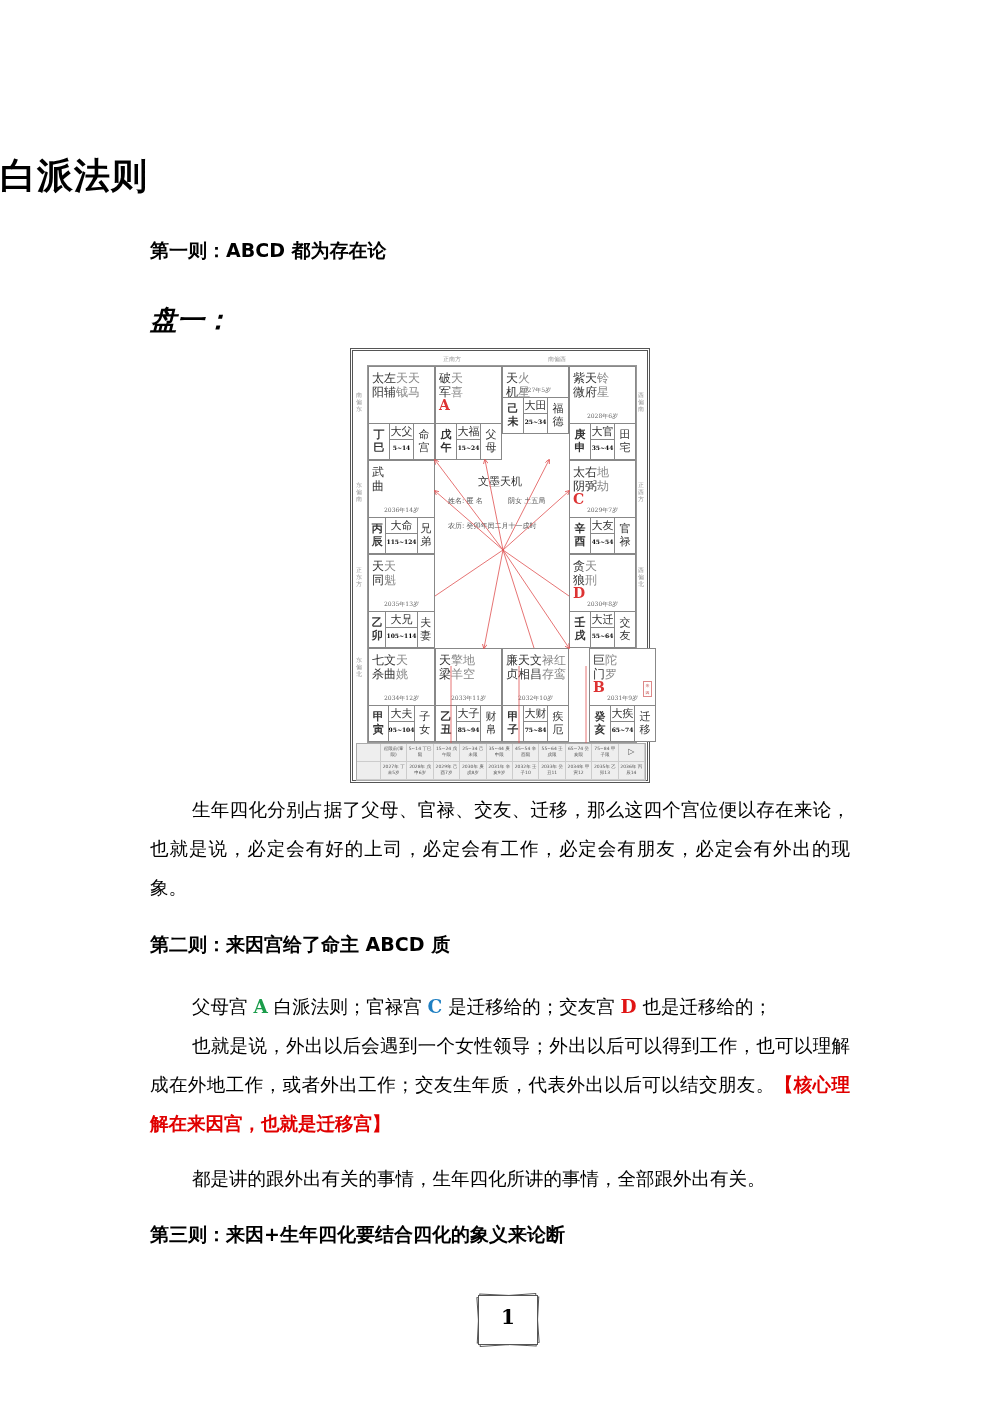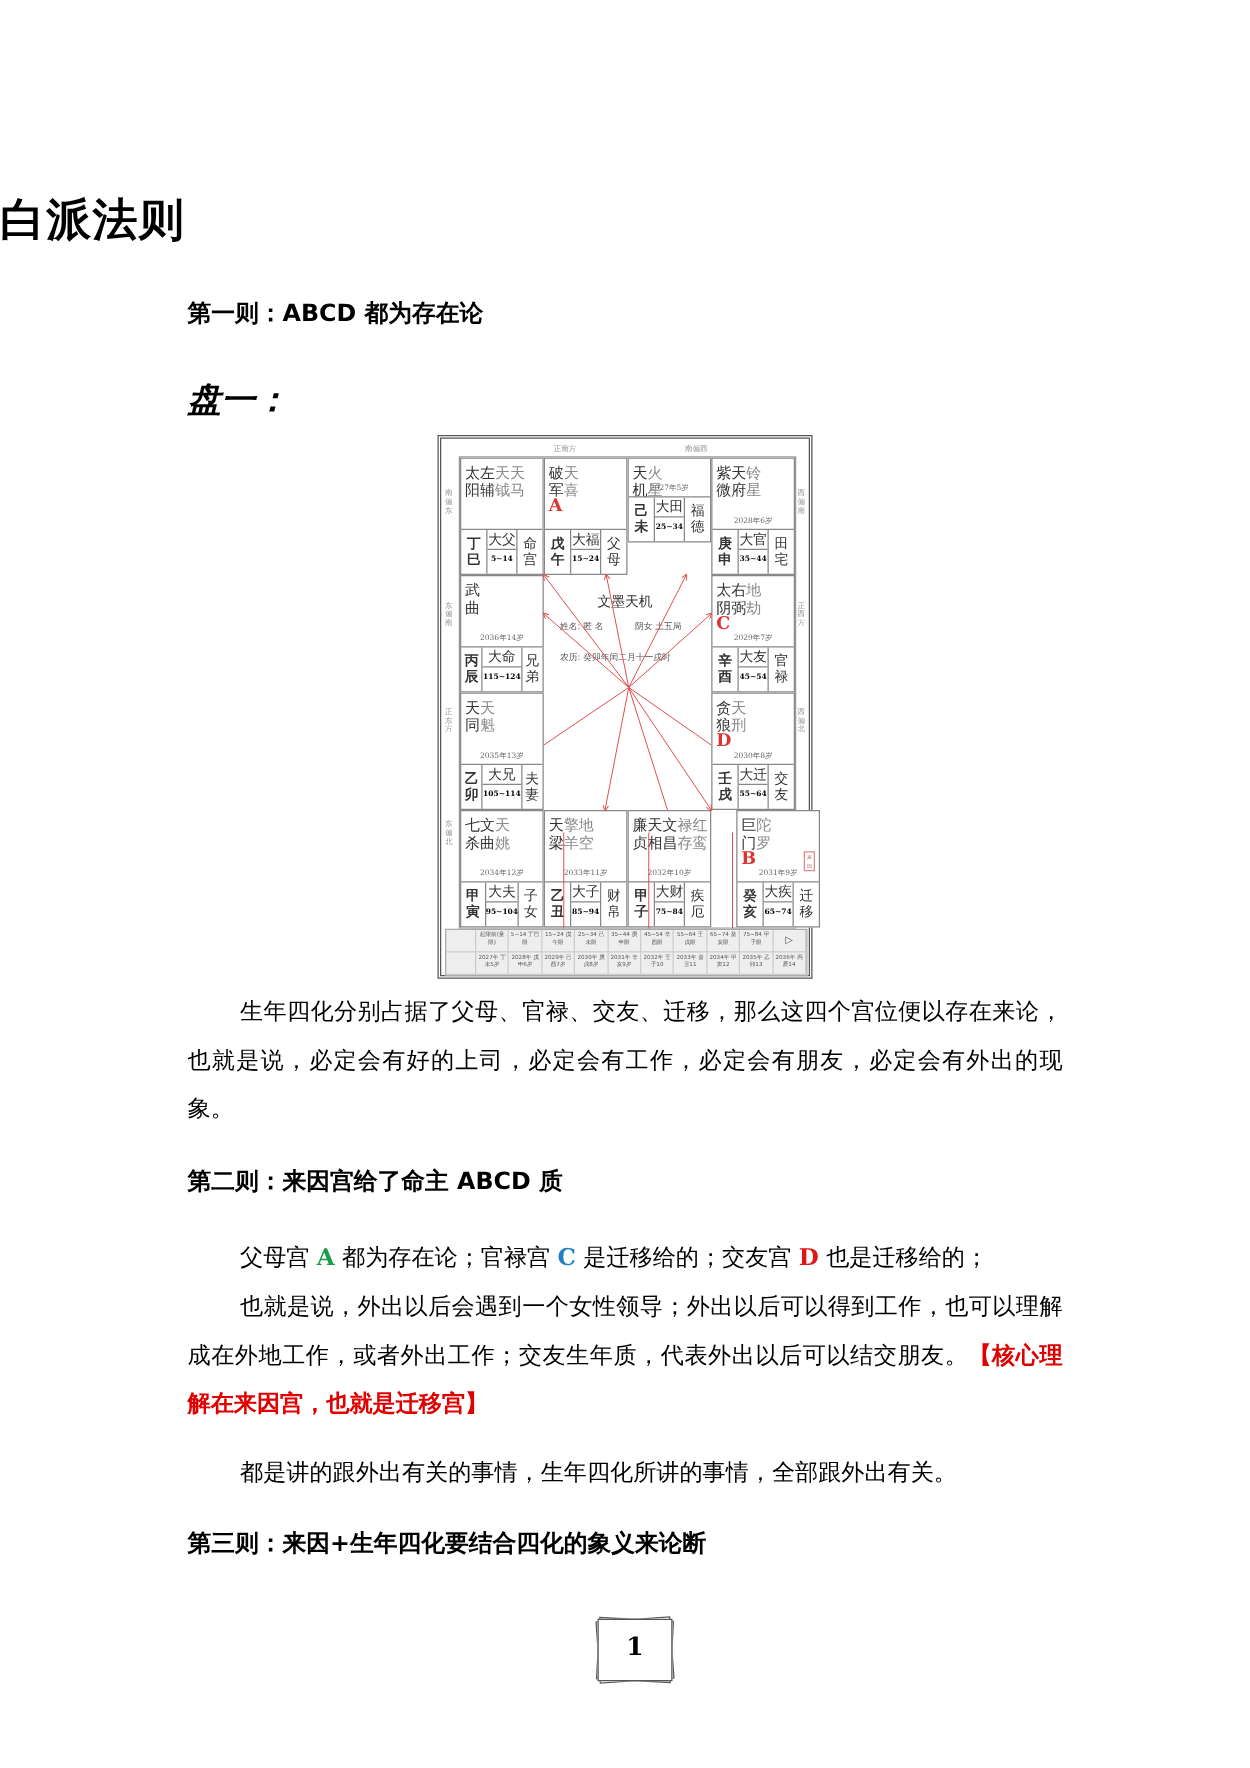--- a/index.html
+++ b/index.html
@@ -265,21 +265,21 @@
     <div>2035年 乙卯13</div>
     <div>2036年 丙辰14</div>
   </div>
 </div>
 
 <div class="para indent" style="top:790px;">生年四化分别占据了父母、官禄、交友、迁移，那么这四个宫位便以存在来论，也就是说，必定会有好的上司，必定会有工作，必定会有朋友，必定会有外出的现象。</div>
 
 <div class="h2" style="top:932px;">第二则：来因宫给了命主 ABCD 质</div>
 
 <div class="para indent" style="top:987px;">
-  <span>父母宫</span> <span class="lA">A</span> <span>都为存在论；官禄宫</span> <span class="lC">C</span> <span>是迁移给的；交友宫</span> <span class="lD">D</span> <span>也是迁移给的；</span>
+  <span>父母宫</span> <span class="lA">A</span> <span>白派法则；官禄宫</span> <span class="lC">C</span> <span>是迁移给的；交友宫</span> <span class="lD">D</span> <span>也是迁移给的；</span>
 </div>
 
 <div class="para indent" style="top:1026px;"><span>也就是说，外出以后会遇到一个女性领导；外出以后可以得到工作，也可以理解成在外地工作，或者外出工作；交友生年质，代表外出以后可以结交朋友。</span><span class="red-b">【核心理解在来因宫，也就是迁移宫】</span></div>
 
 <div class="para indent" style="top:1159px;">都是讲的跟外出有关的事情，生年四化所讲的事情，全部跟外出有关。</div>
 
 <div class="h2" style="top:1222px;">第三则：来因+生年四化要结合四化的象义来论断</div>
 
 <div class="pagebox">
   <div class="pg" style="transform:rotate(-4deg);"></div>

